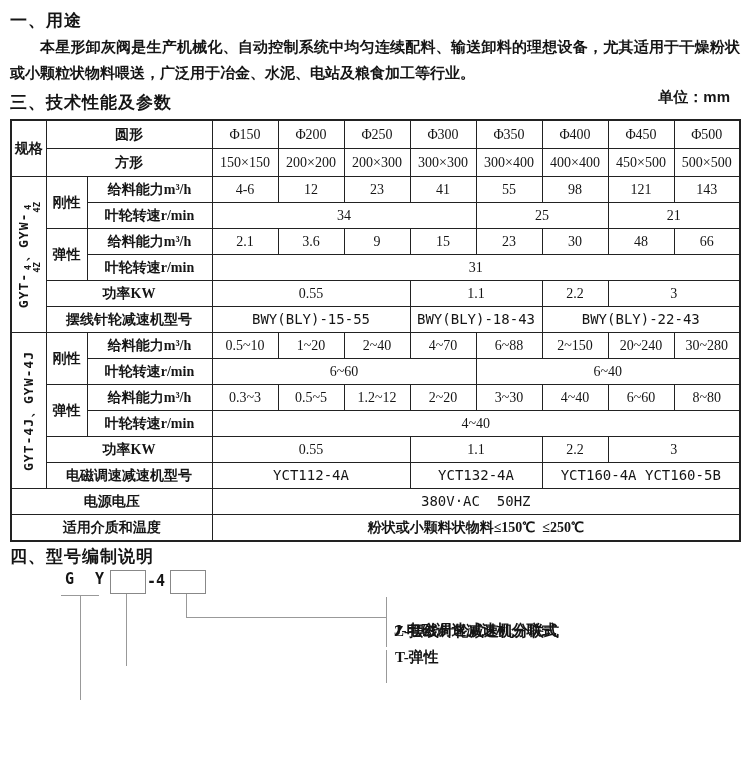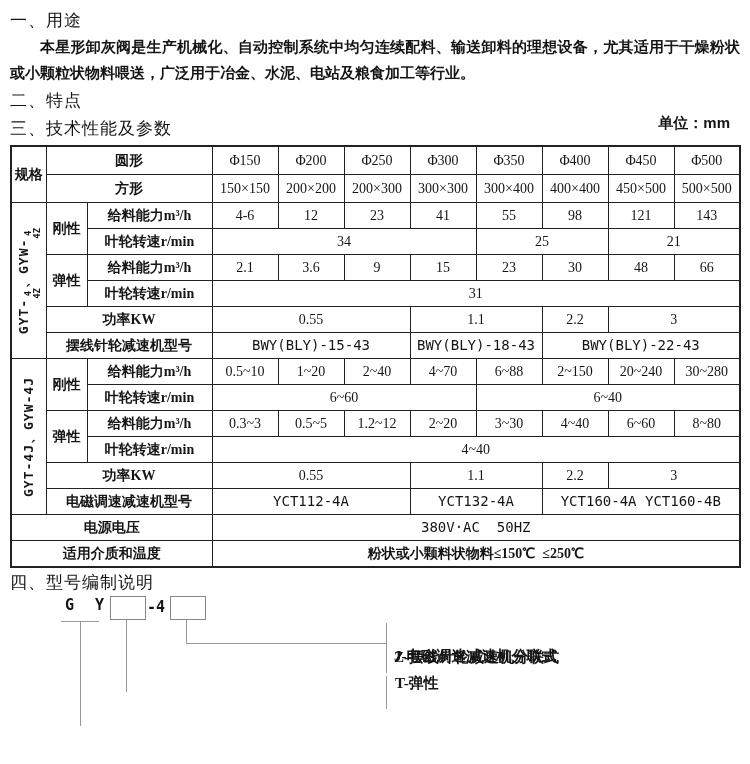--- a/index.html
+++ b/index.html
@@ -1,19 +1,19 @@
 <!DOCTYPE html>
 <html><head>
 <meta charset="utf-8">
 <style>
   html,body{margin:0;padding:0;background:#fff;}
   body{width:750px;height:764px;color:#151515;font-family:"Liberation Serif",serif;overflow:hidden;}
   .page{padding:6px 10px 0 10px;}
 
-  h2.sec{font-family:"Liberation Sans",sans-serif;font-size:17px;font-weight:normal;margin:3px 0 2px 0;letter-spacing:1px;}
+  h2.sec{font-family:"Liberation Sans",sans-serif;font-size:17px;font-weight:bold;margin:3px 0 2px 0;letter-spacing:1px;}
   p.bodytext{font-size:15px;line-height:26px;margin:0 0 2px 0;text-indent:2em;font-weight:bold;text-align:justify;}
 
   .sec3row{display:flex;justify-content:space-between;}
   .unit{font-size:15px;font-weight:bold;font-family:"Liberation Sans",sans-serif;padding:0 10px 1px 0;}
 
   table.spec{border-collapse:collapse;table-layout:fixed;width:729px;margin-top:3px;font-size:14px;border:2px solid #222;}
   table.spec td{border:1px solid #222;text-align:center;vertical-align:middle;padding:0;height:25px;overflow:hidden;line-height:1.1;}
   table.spec tr.hr td{height:27px;}
   td.lbl{font-weight:bold;}
   td.vcell{position:relative;}
@@ -31,21 +31,20 @@
   .mono{font-family:"DejaVu Sans Mono",monospace;}
 </style>
 </head>
 <body>
 
 <div class="page">
 
   <h2 class="sec">一、用途</h2>
   <p class="bodytext">本星形卸灰阀是生产机械化、自动控制系统中均匀连续配料、输送卸料的理想设备，尤其适用于干燥粉状或小颗粒状物料喂送，广泛用于冶金、水泥、电站及粮食加工等行业。</p>
 
-  <h2 class="sec">二、特点</h2>
 
   <div class="sec3row">
     <h2 class="sec">三、技术性能及参数</h2>
     <span class="unit">单位：mm</span>
   </div>
 
   <table class="spec">
     <colgroup>
       <col style="width:35px">
         <col style="width:41px">
@@ -131,21 +130,21 @@
     </tr>
     <tr>
       <td colspan="2" class="lbl">功率KW</td>
       <td colspan="3">0.55</td>
       <td colspan="2">1.1</td>
       <td>2.2</td>
       <td colspan="2">3</td>
     </tr>
     <tr>
       <td colspan="2" class="lbl">摆线针轮减速机型号</td>
-      <td colspan="3" class="mono">BWY(BLY)-15-43</td>
+      <td colspan="3" class="mono">BWY(BLY)-15-55</td>
       <td colspan="2" class="mono">BWY(BLY)-18-43</td>
       <td colspan="3" class="mono">BWY(BLY)-22-43</td>
     </tr>
 
     <tr>
       <td rowspan="6" class="vcell">
         <div class="vtext">GYT-4J、GYW-4J</div>
       </td>
       <td rowspan="2" class="lbl">刚性</td>
       <td class="lbl">给料能力m³/h</td>
@@ -183,21 +182,21 @@
       <td colspan="2" class="lbl">功率KW</td>
       <td colspan="3">0.55</td>
       <td colspan="2">1.1</td>
       <td>2.2</td>
       <td colspan="2">3</td>
     </tr>
     <tr>
       <td colspan="2" class="lbl">电磁调速减速机型号</td>
       <td colspan="3" class="mono">YCT112-4A</td>
       <td colspan="2" class="mono">YCT132-4A</td>
-      <td colspan="3" class="mono">YCT160-4A YCT160-4B</td>
+      <td colspan="3" class="mono">YCT160-4A YCT160-5B</td>
     </tr>
 
     <tr>
       <td colspan="3" class="lbl">电源电压</td>
       <td colspan="8" class="prewrap mono">380V·AC  50HZ</td>
     </tr>
     <tr>
       <td colspan="3" class="lbl">适用介质和温度</td>
       <td colspan="8" class="prewrap lbl">粉状或小颗料状物料≤150℃  ≤250℃</td>
     </tr>

